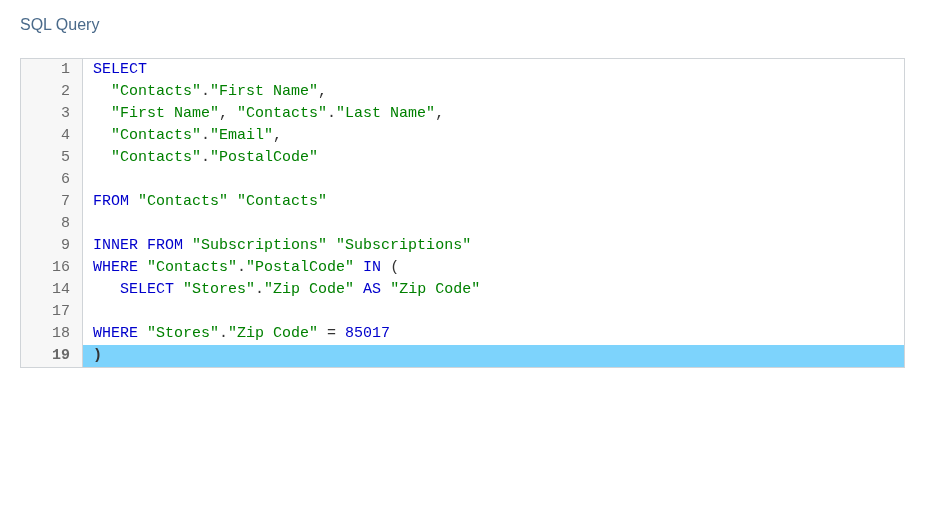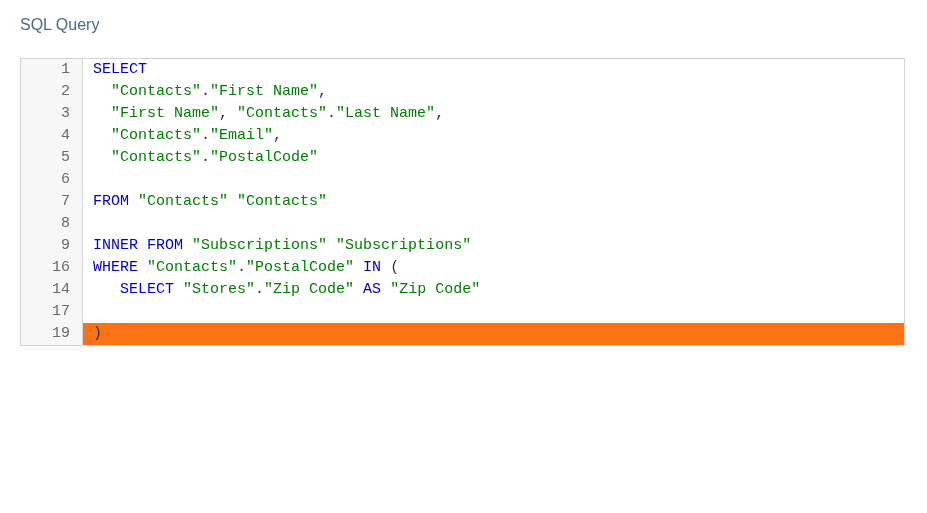--- a/index.html
+++ b/index.html
@@ -24,21 +24,22 @@
       background: #ffffff;
       width: 885px;
     }
     .code-line {
       display: flex;
       font-family: "Consolas", "Monaco", "Courier New", monospace;
       font-size: 15px;
       line-height: 22px;
     }
     .code-line.active {
-      background: #f97316;
+      background: #7dd3fc;
+      font-weight: bold;
     }
     .gutter {
       width: 62px;
       text-align: right;
       padding-right: 12px;
       color: #6a6a6a;
       background: #f7f7f7;
       border-right: 1px solid #d0d4d8;
       user-select: none;
       flex-shrink: 0;
@@ -118,19 +119,23 @@
     <div class="code-content">   <span class="kw">SELECT</span> <span class="str">"Stores"</span>.<span class="str">"Zip Code"</span> <span class="kw">AS</span> <span class="str">"Zip Code"</span></div>
   </div>
 
 
 
   <div class="code-line">
     <div class="gutter">17</div>
     <div class="code-content"> </div>
   </div>
 
+  <div class="code-line">
+    <div class="gutter">18</div>
+    <div class="code-content"><span class="kw">WHERE</span> <span class="str">"Stores"</span>.<span class="str">"Zip Code"</span> = <span class="num">85017</span></div>
+  </div>
 
   <div class="code-line active">
     <div class="gutter">19</div>
     <div class="code-content"><span class="op">)</span></div>
   </div>
 
 </div>
 
 </body></html>

